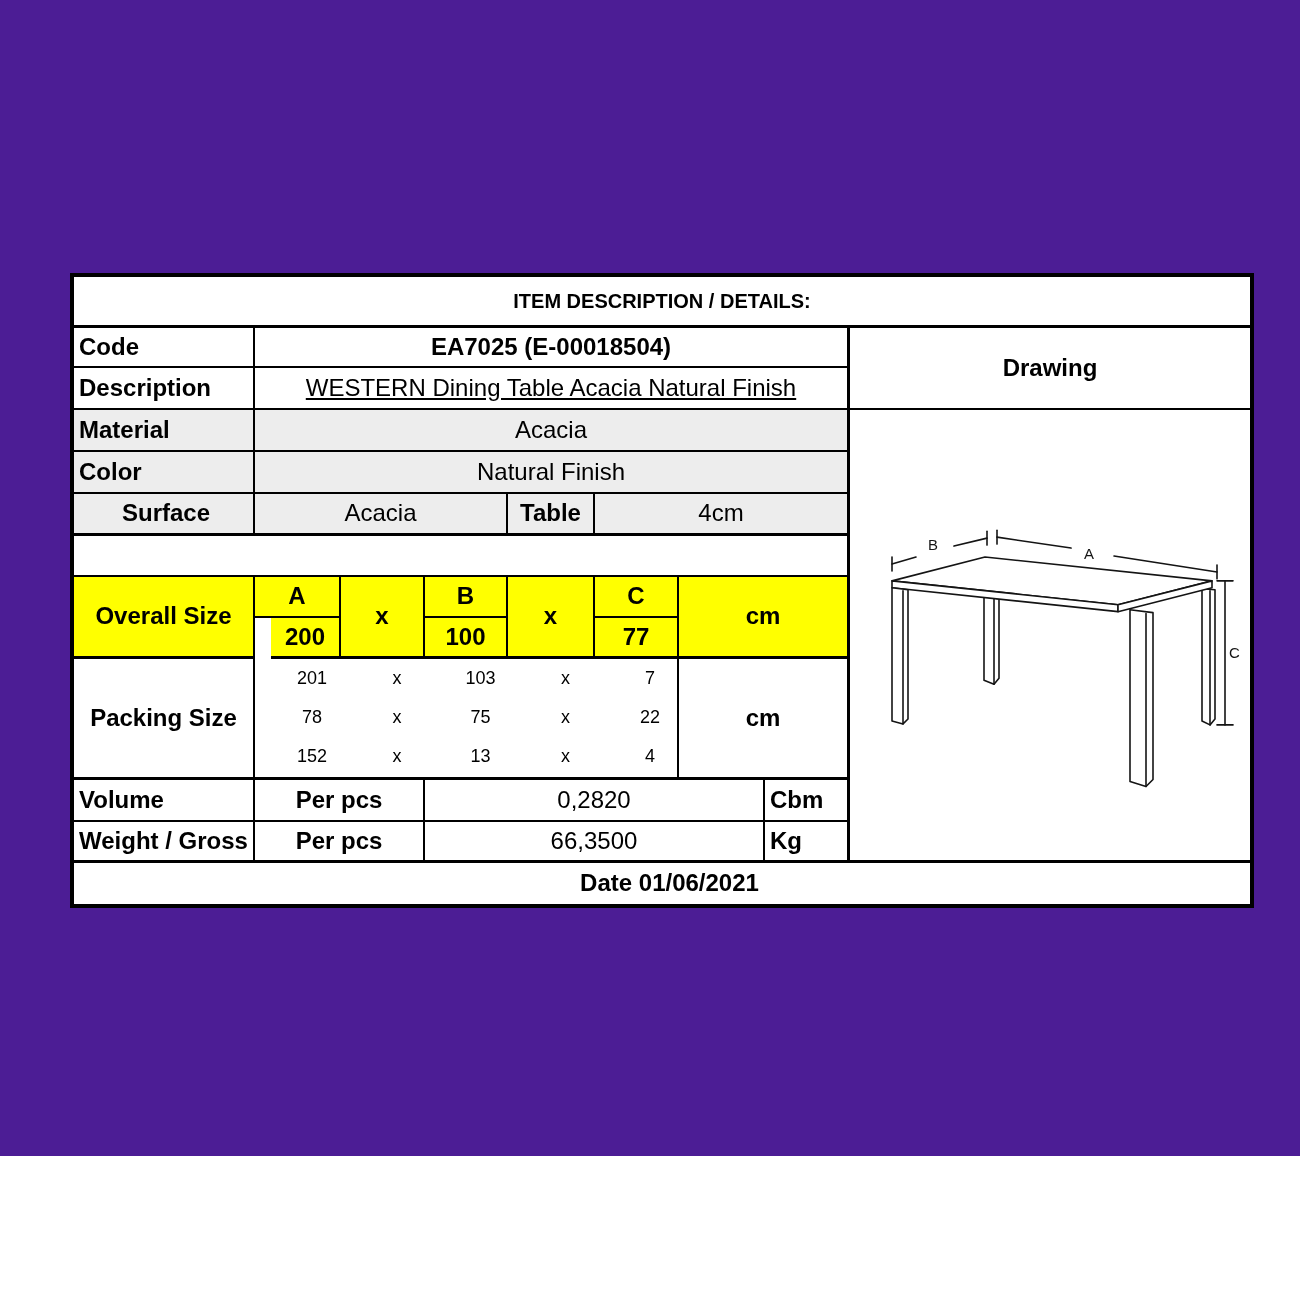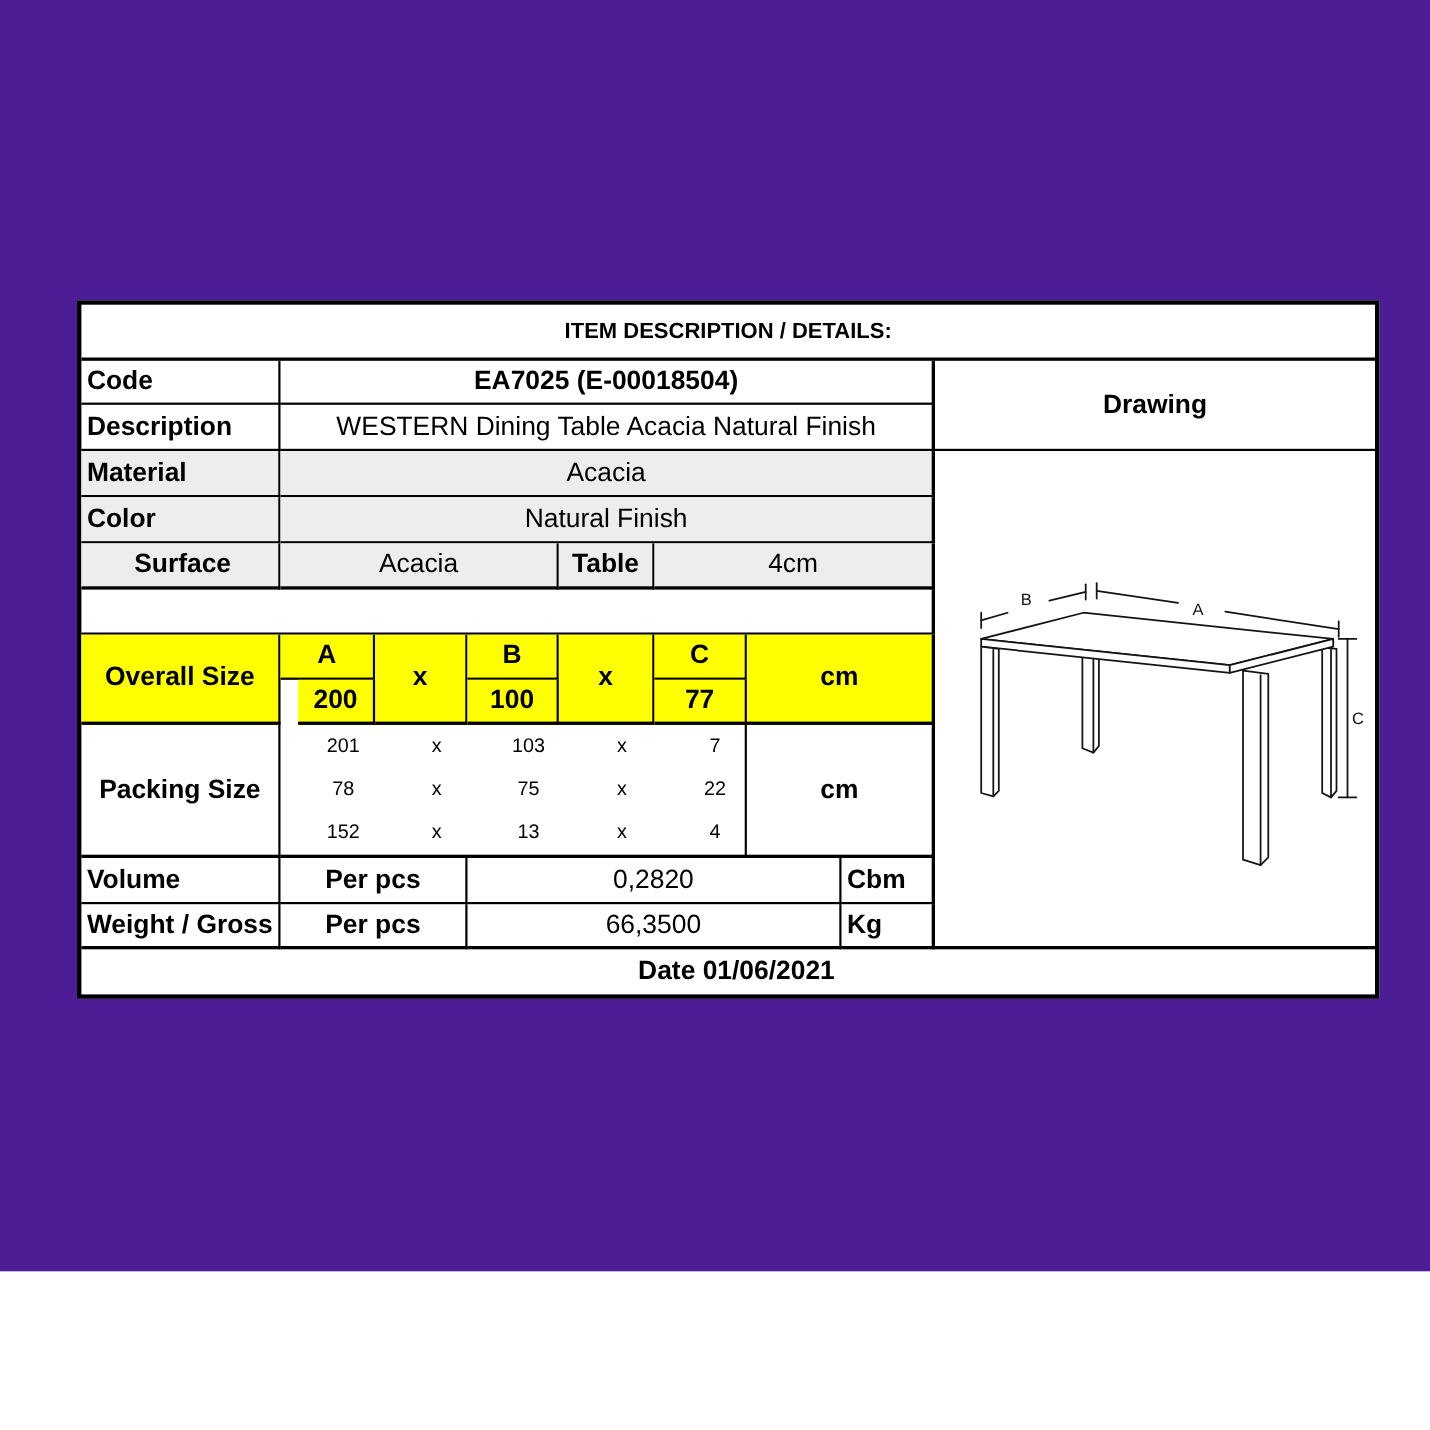--- a/index.html
+++ b/index.html
@@ -33,21 +33,21 @@
 <div class="page">
   <div class="spec">
 
     <div class="cell bold fs20 bb3" style="grid-column:1/10;grid-row:1;">ITEM DESCRIPTION / DETAILS:</div>
 
     <div class="cell left bold br2 bb2" style="grid-column:1;grid-row:2;">Code</div>
     <div class="cell bold br3 bb2" style="grid-column:2/9;grid-row:2;">EA7025 (E-00018504)</div>
     <div class="cell bold bb2" style="grid-column:9;grid-row:2/4;">Drawing</div>
 
     <div class="cell left bold br2 bb2" style="grid-column:1;grid-row:3;">Description</div>
-    <div class="cell br3 bb2" style="grid-column:2/9;grid-row:3;">WESTERN Dining Table Acacia Natural Finish</div>
+    <div class="cell br3 bb2" style="grid-column:2/9;grid-row:3;text-decoration:underline;">WESTERN Dining Table Acacia Natural Finish</div>
 
     <div class="cell left bold gray br2 bb2" style="grid-column:1;grid-row:4;">Material</div>
     <div class="cell gray br3 bb2" style="grid-column:2/9;grid-row:4;">Acacia</div>
 
     <div class="draw-wrap bb3" style="grid-column:9;grid-row:4/13;">
       <svg viewBox="0 0 400 453" preserveAspectRatio="none">
         <g stroke="#141414" stroke-width="1.6" fill="none" stroke-linecap="round" stroke-linejoin="round">
 
           <polygon points="134,188 149,190 149,270 144,276 134,272" fill="#fff"></polygon>
           <line x1="144" y1="190" x2="144" y2="276"></line>

